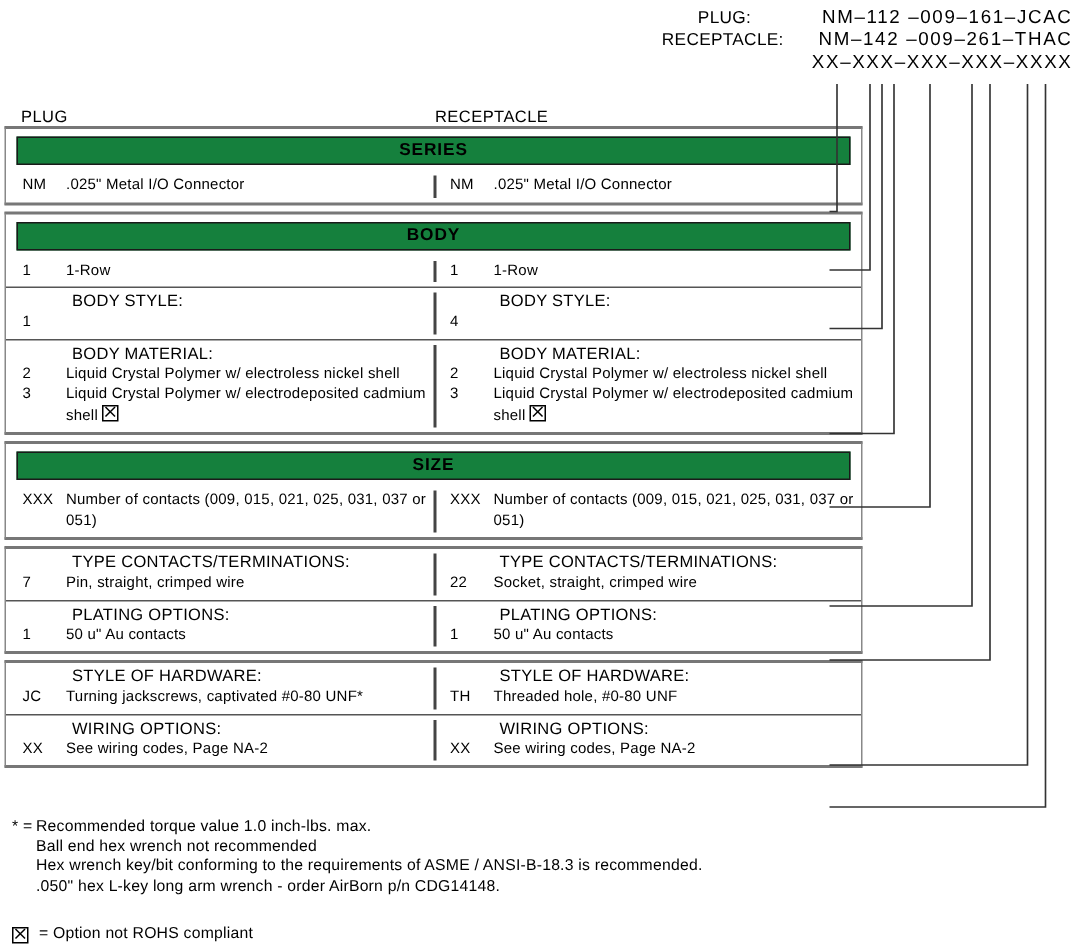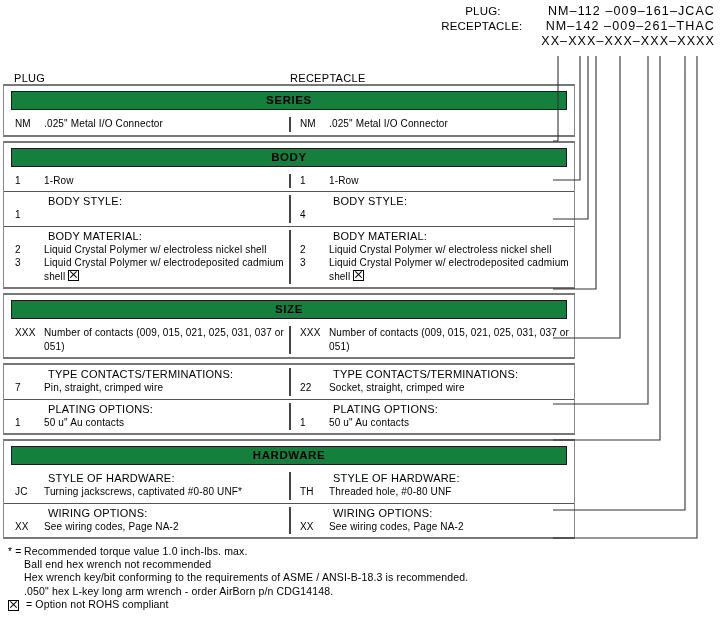--- a/index.html
+++ b/index.html
@@ -173,21 +173,21 @@
   }
   .fn-group { display: flex; margin-bottom: 0px; }
   .fn-mark {
     flex: 0 0 16px;
     white-space: nowrap;
   }
   .fn-lines { flex: 1 1 auto; }
   .fn-line { white-space: nowrap; }
   .fn-rohs {
     display: flex;
-    margin-top: 0;
+    margin-top: 18px;
     align-items: center;
   }
   .fn-rohs .xbox { margin-left: 0; margin-right: 0; margin-top: 2px; }
   .fn-rohs .txt { margin-left: 7px; }
 </style>
 </head>
 <body>
 
 <div class="pn-block">
   <div class="pn-row">
@@ -333,21 +333,20 @@
             <div class="subhead">PLATING OPTIONS:</div>
             <div class="opt">
               <span class="code">1</span>
               <span class="desc"><span>50 u" Au contacts</span></span>
             </div>
           </div>
         </div>
       </div>
     </div>
     <div class="group">
-      <div class="banner">HARDWARE</div>
       <div class="rows">
         <div class="row first">
           <div class="cell left">
             <div class="subhead">STYLE OF HARDWARE:</div>
             <div class="opt">
               <span class="code">JC</span>
               <span class="desc"><span>Turning jackscrews, captivated #0-80 UNF*</span></span>
             </div>
           </div>
           <div class="cell right">

